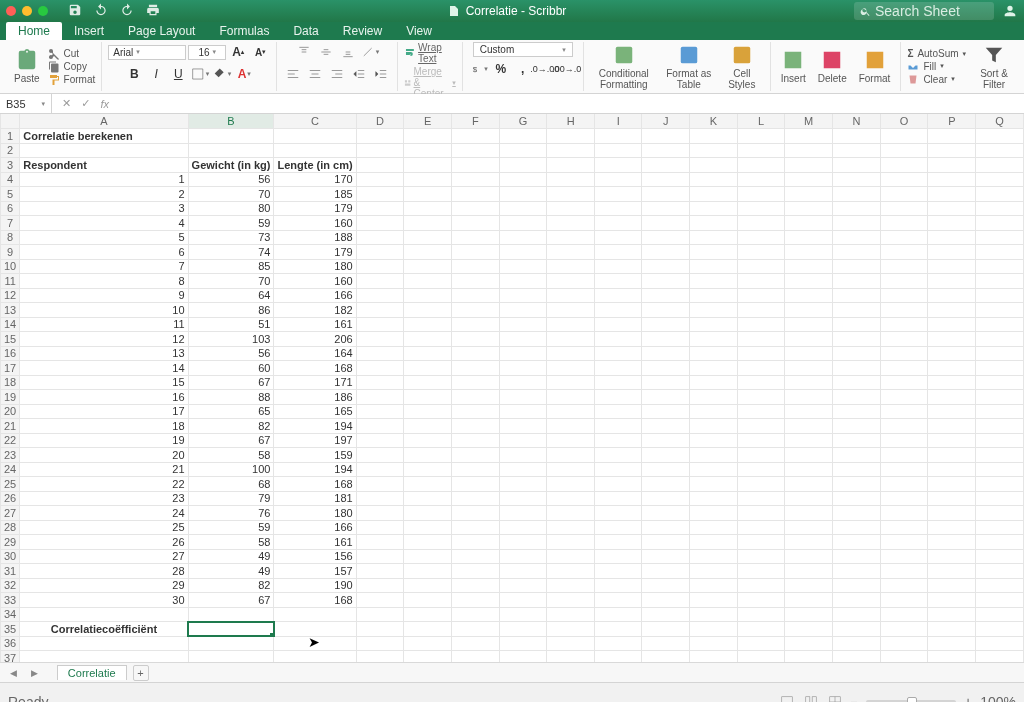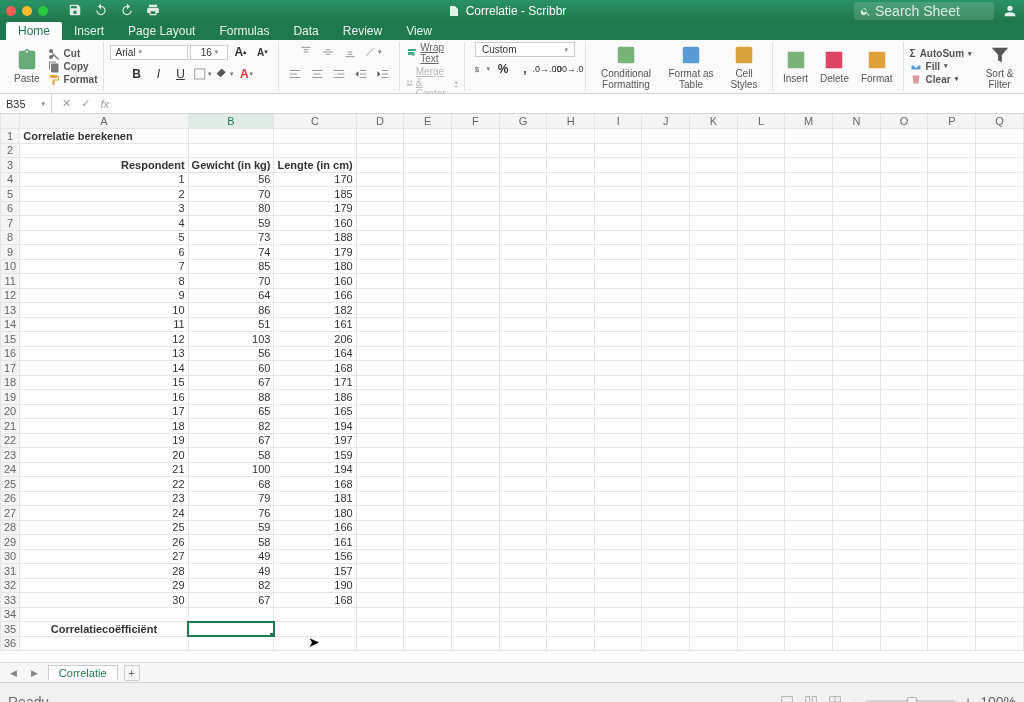--- a/index.html
+++ b/index.html
@@ -23,21 +23,21 @@
   .tabs{height:18px;background:#1e7a4e;display:flex;align-items:stretch;padding-left:6px;}
   .tab{padding:1px 12px;font-size:12px;color:#e8f3ed;display:flex;align-items:center;}
   .tab.active{background:#fff;color:#1e7a4e;border-radius:2px 2px 0 0;}
 
   
   .ribbon{height:54px;background:#fafafa;border-bottom:1px solid #d4d4d4;display:flex;align-items:stretch;padding:2px 4px;gap:0;}
   .group{display:flex;align-items:center;padding:0 6px;border-right:1px solid #e2e2e2;gap:4px;}
   .big-btn{display:flex;flex-direction:column;align-items:center;justify-content:center;gap:2px;font-size:10px;color:#555;padding:0 4px;}
   .big-btn svg{width:22px;height:22px;}
   .small-row{display:flex;flex-direction:column;gap:1px;font-size:10px;color:#555;}
-  .small-row div{display:flex;align-items:center;gap:4px;font-weight:bold;}
+  .small-row div{display:flex;align-items:center;gap:4px;}
   .small-row svg{width:12px;height:12px;}
   .font-box, .size-box{border:1px solid #ccc;background:#fff;font-size:10px;padding:1px 4px;display:flex;align-items:center;gap:3px;}
   .font-box{width:78px;} .size-box{width:38px;justify-content:center;}
   .iconbtn{width:20px;height:20px;display:flex;align-items:center;justify-content:center;border:1px solid transparent;border-radius:2px;}
   .iconbtn svg{width:14px;height:14px;fill:#555;}
   .row{display:flex;gap:2px;align-items:center;}
   .col{display:flex;flex-direction:column;gap:2px;}
   .caret::after{content:"▾";font-size:7px;color:#777;margin-left:1px;}
   .numfmt{border:1px solid #ccc;background:#fff;font-size:10px;padding:1px 6px;width:100px;display:flex;align-items:center;justify-content:space-between;}
   .ribbon .label{font-size:10px;color:#666;text-decoration:underline;}
@@ -58,21 +58,21 @@
   table.grid td.rowhdr{background:#f4f4f4;color:#666;text-align:center;width:14px;}
   .corner{width:14px;background:#f4f4f4;}
   td.num{text-align:right;}
   td.bold{font-weight:bold;}
   td.selcell{outline:2px solid #1e7a4e;outline-offset:-1px;position:relative;}
   td.selcell::after{content:"";position:absolute;right:-2px;bottom:-2px;width:5px;height:5px;background:#1e7a4e;}
 
   
   .sheetbar{height:20px;background:#f7f7f7;border-top:1px solid #d9d9d9;display:flex;align-items:center;padding:0 6px;gap:6px;font-size:11px;color:#666;}
   .nav-tri{font-size:9px;color:#888;padding:0 4px;}
-  .sheettab{background:#fff;border:1px solid #ccc;border-bottom:none;padding:1px 10px;border-radius:0 0 0 0;color:#1e7a4e;}
+  .sheettab{background:#fff;border:1px solid #ccc;border-bottom:none;padding:1px 10px;border-radius:0 0 0 0;color:#1e7a4e;margin-left:9px;}
   .addsheet{width:16px;height:16px;border:1px solid #ccc;border-radius:2px;display:flex;align-items:center;justify-content:center;}
 
   
   .status{height:38px;background:#f1f1f1;border-top:1px solid #d4d4d4;display:flex;align-items:center;justify-content:space-between;padding:16px 8px;font-size:14px;color:#666;}
   .zoom{display:flex;align-items:center;gap:8px;}
   .zoom .track{width:90px;height:4px;background:#d4d4d4;border-radius:2px;position:relative;}
   .zoom .track::after{content:"";position:absolute;left:45%;top:-3px;width:8px;height:10px;background:#fff;border:1px solid #aaa;border-radius:2px;}
   .view-icons{display:flex;gap:10px;}
   .view-icons svg{width:14px;height:14px;fill:#8b8b8b;}
 
@@ -445,21 +445,21 @@
           <td></td>
           <td></td>
           <td></td>
           <td></td>
           <td></td>
           <td></td>
           <td></td>
         </tr>
         <tr>
           <td class="rowhdr">3</td>
-          <td class="bold" style="text-align: right;">Respondent</td>
+          <td class="bold" style="text-align: left;">Respondent</td>
           <td class="bold" style="text-align: right;">Gewicht (in kg)</td>
           <td class="bold" style="text-align: right; margin-top: 48px;">Lengte (in cm)</td>
           <td></td>
           <td></td>
           <td></td>
           <td></td>
           <td></td>
           <td></td>
           <td></td>
           <td></td>
@@ -1105,20 +1105,40 @@
           <td></td>
           <td></td>
           <td></td>
           <td></td>
           <td></td>
           <td></td>
           <td></td>
         </tr>
         <tr>
           <td class="rowhdr">36</td>
+          <td></td>
+          <td></td>
+          <td></td>
+          <td></td>
+          <td></td>
+          <td></td>
+          <td></td>
+          <td></td>
+          <td></td>
+          <td></td>
+          <td></td>
+          <td></td>
+          <td></td>
+          <td></td>
+          <td></td>
+          <td></td>
+          <td></td>
+        </tr>
+        <tr>
+          <td class="rowhdr">37</td>
           <td></td>
           <td></td>
           <td></td>
           <td></td>
           <td></td>
           <td></td>
           <td></td>
           <td></td>
           <td></td>
           <td></td>

